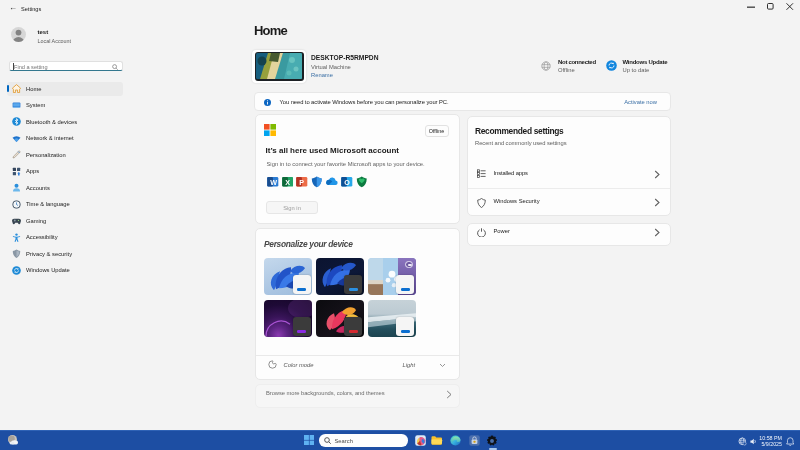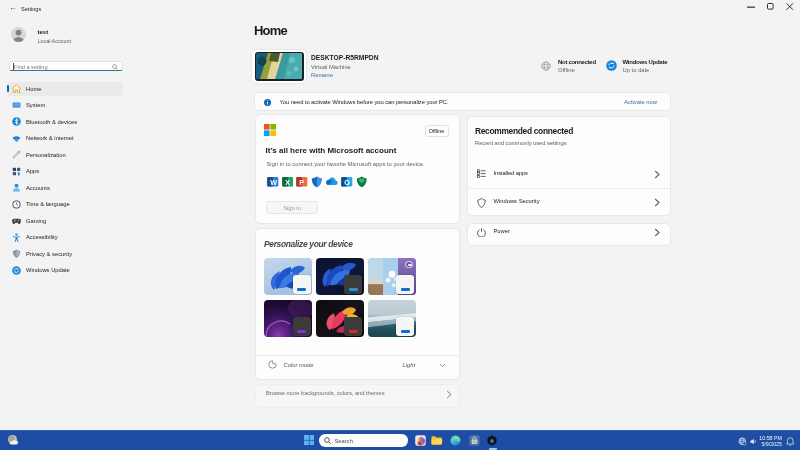--- a/index.html
+++ b/index.html
@@ -256,21 +256,21 @@
       <div class="abs" style="right:13px;top:6.5px;font-size:5.8px;color:#3a6fa5;">Activate now</div>
     </div>
     <div id="mscard" class="card">
       <svg class="abs" style="left:8.5px;top:9px" width="12" height="12" viewBox="0 0 12 12">
         <rect x="0" y="0" width="5.6" height="5.6" fill="#f25022"></rect>
         <rect x="6.4" y="0" width="5.6" height="5.6" fill="#7fba00"></rect>
         <rect x="0" y="6.4" width="5.6" height="5.6" fill="#00a4ef"></rect>
         <rect x="6.4" y="6.4" width="5.6" height="5.6" fill="#ffb900"></rect>
       </svg>
       <div class="abs" style="left:169px;top:9.5px;width:24px;height:12.5px;background:#fdfdfd;border:1px solid #e2e2e2;border-radius:3px;text-align:center;font-size:5.4px;line-height:11.5px;color:#1a1a1a;">Offline</div>
-      <div class="abs" style="left:10px;top:30.5px;font-size:8px;font-weight:700;color:#1a1a1a;">It’s all here with Microsoft account</div>
+      <div class="abs" style="left:10px;top:30.5px;font-size:8px;font-weight:700;color:#1a1a1a;">It’s all here used Microsoft account</div>
       <div class="abs" style="left:11px;top:45.5px;font-size:5.8px;color:#5f5f5f;">Sign in to connect your favorite Microsoft apps to your device.</div>
       <div id="officeicons" class="abs" style="left:11.5px;top:58.5px;"><svg width="11.5" height="11.5" viewBox="0 0 12 12" style="margin-right:3px">
             <rect x="0.2" y="1" width="11.6" height="10" rx="1.4" fill="#2b7cd3"></rect>
             <rect x="0.2" y="1" width="6" height="10" rx="1.2" fill="#1a4d8f"></rect>
             <text x="3.4" y="9" font-size="7.5" font-weight="bold" fill="#fff" font-family="Liberation Sans">W</text>
           </svg><svg width="11.5" height="11.5" viewBox="0 0 12 12" style="margin-right:3px">
             <rect x="0.2" y="1" width="11.6" height="10" rx="1.4" fill="#21a366"></rect>
             <rect x="0.2" y="1" width="6" height="10" rx="1.2" fill="#0e6839"></rect>
             <text x="3.4" y="9" font-size="7.5" font-weight="bold" fill="#fff" font-family="Liberation Sans">X</text>
           </svg><svg width="11.5" height="11.5" viewBox="0 0 12 12" style="margin-right:3px">
@@ -383,21 +383,21 @@
           <path d="M1 1 l2.5 2.5 L6 1" fill="none" stroke="#8a8a8a" stroke-width="0.9"></path>
         </svg>
     </div>
     <div id="bcard" class="card">
       <div class="abs" style="left:10.5px;top:5.3px;font-size:5.8px;letter-spacing:-0.06px;color:#6b6b6b;">Browse more backgrounds, colors, and themes</div>
       <svg class="abs" style="left:190.5px;top:5.5px" width="6" height="9" viewBox="0 0 6 9">
           <path d="M1.2 1 L5 4.5 L1.2 8" fill="none" stroke="#7a7a7a" stroke-width="1"></path>
         </svg>
     </div>
     <div id="rcard" class="card">
-      <div class="abs" style="left:7.5px;top:8.7px;font-size:8.4px;font-weight:700;letter-spacing:-0.3px;color:#1a1a1a;">Recommended connected</div>
+      <div class="abs" style="left:7.5px;top:8.7px;font-size:8.4px;font-weight:700;letter-spacing:-0.3px;color:#1a1a1a;">Recommended settings</div>
       <div class="abs" style="left:7.5px;top:22.7px;font-size:5.8px;letter-spacing:-0.06px;color:#5f5f5f;">Recent and commonly used settings</div>
       <svg class="abs" style="left:9.5px;top:52px" width="9" height="9" viewBox="0 0 9 9">
         <rect x="0.5" y="0.8" width="2" height="2" fill="none" stroke="#3c3c3c" stroke-width="0.7"></rect>
         <rect x="0.5" y="3.6" width="2" height="2" fill="none" stroke="#3c3c3c" stroke-width="0.7"></rect>
         <rect x="0.5" y="6.4" width="2" height="2" fill="none" stroke="#3c3c3c" stroke-width="0.7"></rect>
         <path d="M3.6 1.8 h5 M3.6 4.6 h5 M3.6 7.4 h5" stroke="#3c3c3c" stroke-width="0.8"></path>
       </svg>
       <div class="abs" style="left:26px;top:53px;font-size:5.8px;letter-spacing:-0.1px;color:#1c1c1c;">Installed apps</div>
       <svg class="abs" style="left:186.5px;top:52.5px" width="6" height="9" viewBox="0 0 6 9">
           <path d="M1.2 1 L5 4.5 L1.2 8" fill="none" stroke="#5f5f5f" stroke-width="1.05"></path>

